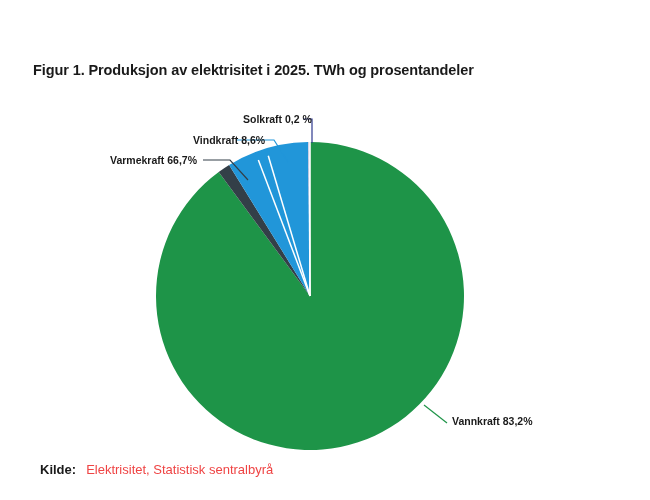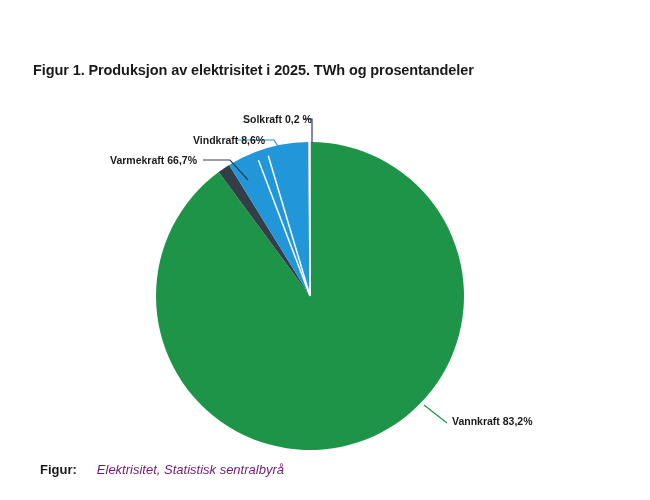--- a/index.html
+++ b/index.html
@@ -70,24 +70,23 @@
     left: 40px;
     top: 450px;
     font-size: 13px;
     white-space: nowrap;
   }
   #source-label {
     font-weight: bold;
     color: #1a1a1a;
   }
   #source-link {
-    color: #701a75;
+    color: #ef4444;
     text-decoration: none;
-    margin-left: 20px;
-    font-style: italic;
+    margin-left: 10px;
   }
 </style>
 </head>
 <body>
 
 <div id="chart-figure">
 
   <div id="figure-title">Figur 1. Produksjon av elektrisitet i 2025. TWh og prosentandeler</div>
 
   <div id="plot-area">
@@ -115,16 +114,16 @@
       <polyline points="424,393 447,411" fill="none" stroke="#1e9448" stroke-width="1.2"></polyline>
     </svg>
 
     <div class="slice-label" id="label-solkraft">Solkraft 0,2 %</div>
     <div class="slice-label" id="label-vindkraft">Vindkraft 8,6%</div>
     <div class="slice-label" id="label-varmekraft">Varmekraft 66,7%</div>
     <div class="slice-label" id="label-vannkraft">Vannkraft 83,2%</div>
   </div>
 
   <div id="source-line">
-    <span id="source-label">Figur:</span><a id="source-link" href="#">Elektrisitet, Statistisk sentralbyrå</a>
+    <span id="source-label">Kilde:</span><a id="source-link" href="#">Elektrisitet, Statistisk sentralbyrå</a>
   </div>
 
 </div>
 
 </body></html>

